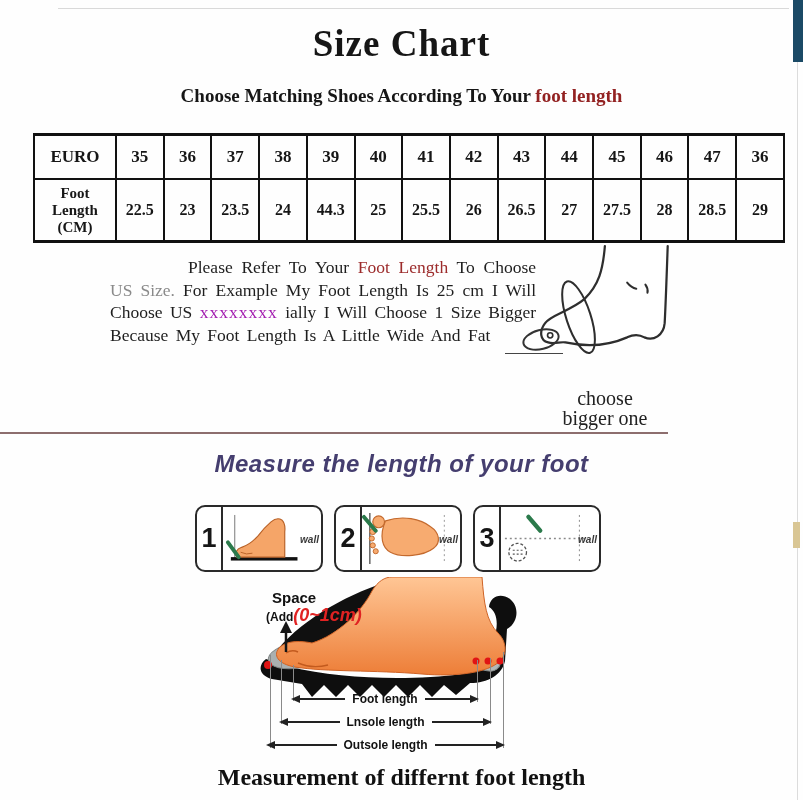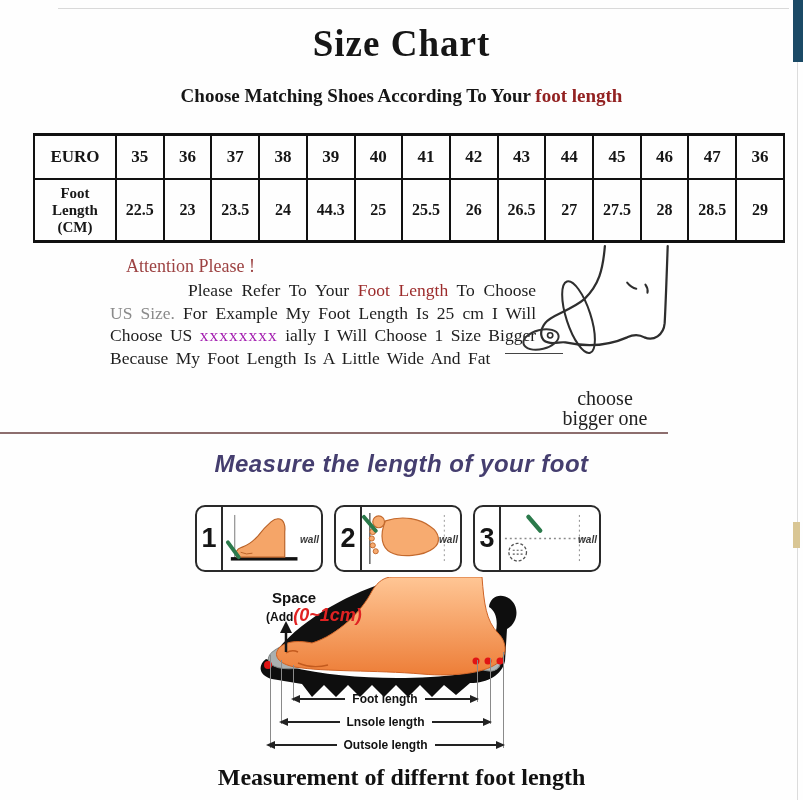--- a/index.html
+++ b/index.html
@@ -128,21 +128,20 @@
       <td>27</td>
       <td>27.5</td>
       <td>28</td>
       <td>28.5</td>
       <td>29</td>
     </tr>
   </tbody>
     </table>
 
   <div class="attention">
-    <div class="attn-head">Attention Please !</div>
     <div class="attn-body"><span>Please Refer To Your </span><span class="red">Foot Length</span><span> To Choose </span><span class="gray">US Size.</span><span> For Example My Foot Length Is 25 cm I Will Choose US </span><span class="xxx">xxxxxxxx</span><span> ially I Will Choose 1 Size Bigger Because My Foot Length Is A Little Wide And Fat</span></div>
   </div>
 
   <svg class="foot-art" viewBox="0 0 150 130">
     <path d="M66,2 C64,26 60,40 46,54 C32,66 12,70 7,78 C1,86 2,95 10,97 C16,99 22,96 27,97
              C50,102 72,99 88,92 C94,89 100,89 105,92 C114,96 124,90 125,78 C126,60 127,30 128,2" fill="#ffffff" stroke="#2e2e2e" stroke-width="2.2" stroke-linecap="round"></path>
     <ellipse cx="40" cy="72" rx="12" ry="37" transform="rotate(-18 40 72)" fill="none" stroke="#2e2e2e" stroke-width="2"></ellipse>
     <circle cx="12" cy="90" r="2.6" fill="none" stroke="#2e2e2e" stroke-width="1.6"></circle>
     <path d="M88,38 q4,5 9,6 M106,40 q3,4 2,8" fill="none" stroke="#2e2e2e" stroke-width="2" stroke-linecap="round"></path>
   </svg>

